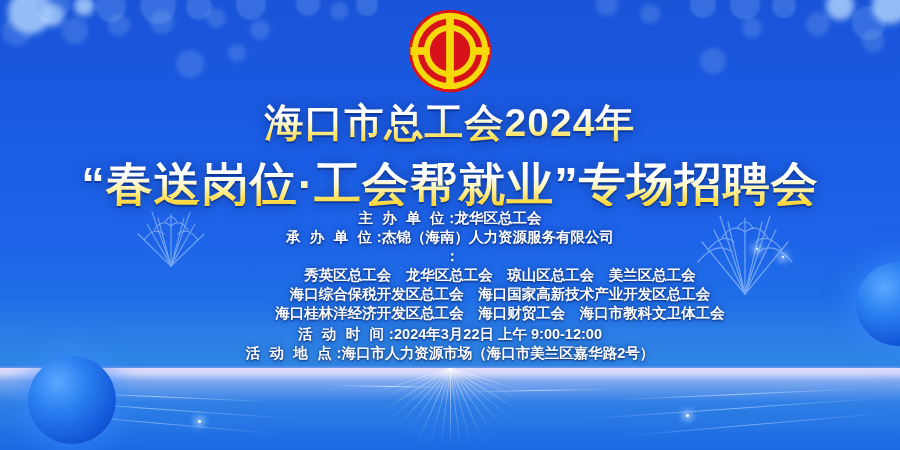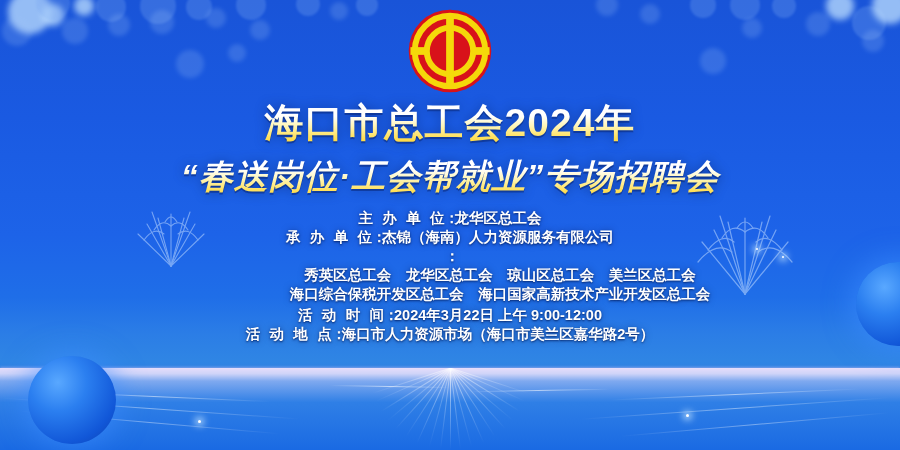--- a/index.html
+++ b/index.html
@@ -56,21 +56,21 @@
   .title{
     text-align:center;
     font-weight:bold;
     letter-spacing:1px;
     background:linear-gradient(180deg,#ffffff 0%,#ffffff 34%,#fff6b8 56%,#ffe15e 82%,#ffd42e 100%);
     -webkit-background-clip:text;background-clip:text;
     color:transparent;-webkit-text-fill-color:transparent;
     filter:drop-shadow(0 2px 0 rgba(10,40,120,.55)) drop-shadow(0 0 6px rgba(5,30,100,.45));
   }
   #title-line1{position:absolute;left:0;right:0;top:101px;font-size:39px;line-height:44px;}
-  #title-line2{position:absolute;left:0;right:0;top:154px;font-size:34px;line-height:44px;font-style:italic;}
+  #title-line2{position:absolute;left:0;right:0;top:162px;font-size:47px;line-height:44px;}
 
   .info{
     position:absolute;left:0;right:0;
     color:#ffffff;font-weight:bold;font-size:14.5px;line-height:19px;
     text-shadow:0 1px 2px rgba(5,30,95,.85), 0 0 6px rgba(5,30,95,.5);
   }
   .info-rows{position:absolute;left:0;right:0;top:209px;}
   .row{display:flex;justify-content:center;white-space:nowrap;}
   .row .lbl{display:inline-block;width:86px;text-align:justify;text-align-last:justify;}
   .row .colon{width:10px;display:inline-block;text-align:center;}
@@ -244,20 +244,23 @@
       <div class="row">
         <span class="colon">：</span>
       </div>
 
       <div class="row indent">
         <span class="val">秀英区总工会　龙华区总工会　琼山区总工会　美兰区总工会</span>
       </div>
       <div class="row indent">
         <span class="val">海口综合保税开发区总工会　海口国家高新技术产业开发区总工会</span>
       </div>
+      <div class="row indent">
+        <span class="val">海口桂林洋经济开发区总工会　海口财贸工会　海口市教科文卫体工会</span>
+      </div>
 
       <div class="row" style="margin-top:2px;">
         <span class="lbl">活动时间</span>
         <span class="colon">：</span>
         <span class="val">2024年3月22日 上午 9:00-12:00</span>
       </div>
 
       <div class="row">
         <span class="lbl">活动地点</span>
         <span class="colon">：</span>

